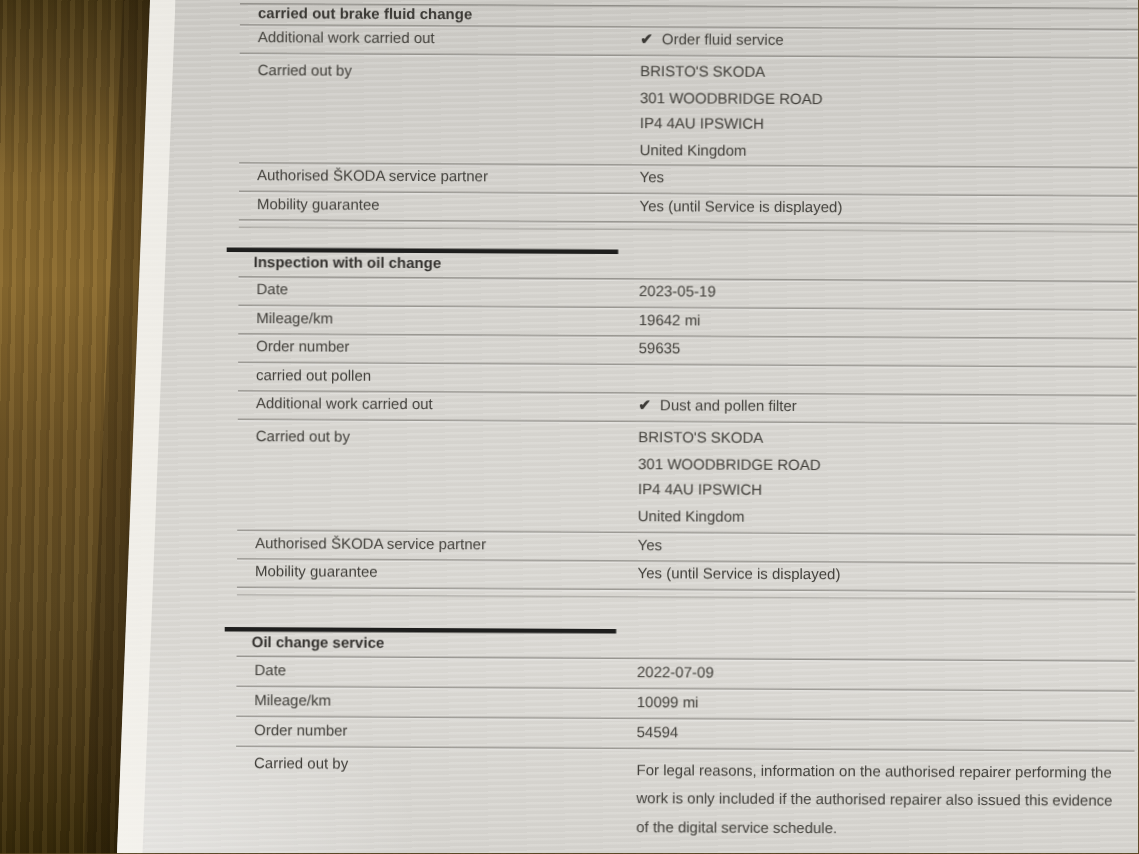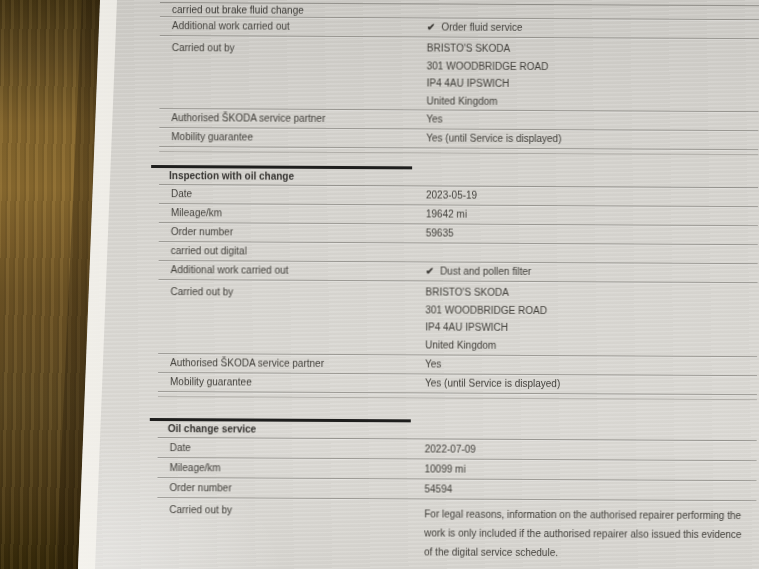--- a/index.html
+++ b/index.html
@@ -64,21 +64,21 @@
     display:flex;align-items:center;height:19px;box-sizing:border-box;
     margin-left:8px;border-bottom:1px solid rgba(95,93,87,0.50);
     box-shadow:0 1px 0 rgba(255,255,255,0.28);
   }
   .row.h14{height:14px;}
   .row.h20{height:20px;}
   .row.tall{height:auto;align-items:flex-start;padding-top:2px;}
   .row.noline{border-bottom:none;box-shadow:none;}
   .label{width:267px;box-sizing:border-box;padding-left:12px;flex:0 0 auto;}
   .label.wide{width:auto;}
-  .bold6{font-weight:400;color:#3a3834;}
+  .bold6{font-weight:700;color:#3a3834;}
   .value{flex:1;padding-right:6px;display:flex;align-items:center;}
   .value-block{flex:1;padding-right:6px;}
   .addr-line{line-height:17.5px;}
   .legal{line-height:19px;padding-top:3px;}
   .tall .label{padding-top:4px;}
   .check{font-weight:700;margin-right:6px;font-size:10px;color:#3a3834;}
   .end-rule{height:1px;background:rgba(95,93,87,0.32);margin:4px 0 0 8px;}
 </style>
 </head>
 <body>
@@ -132,21 +132,21 @@
       </div>
       <div class="row">
         <div class="label">Mileage/km</div>
         <div class="value">19642 mi</div>
       </div>
       <div class="row">
         <div class="label">Order number</div>
         <div class="value">59635</div>
       </div>
       <div class="row">
-        <div class="label wide">carried out digital</div>
+        <div class="label wide">carried out pollen</div>
       </div>
       <div class="row">
         <div class="label">Additional work carried out</div>
         <div class="value">
           <span class="check">✔</span>
           <span>Dust and pollen filter</span>
         </div>
       </div>
       <div class="row tall" style="min-height:74px">
         <div class="label">Carried out by</div>

